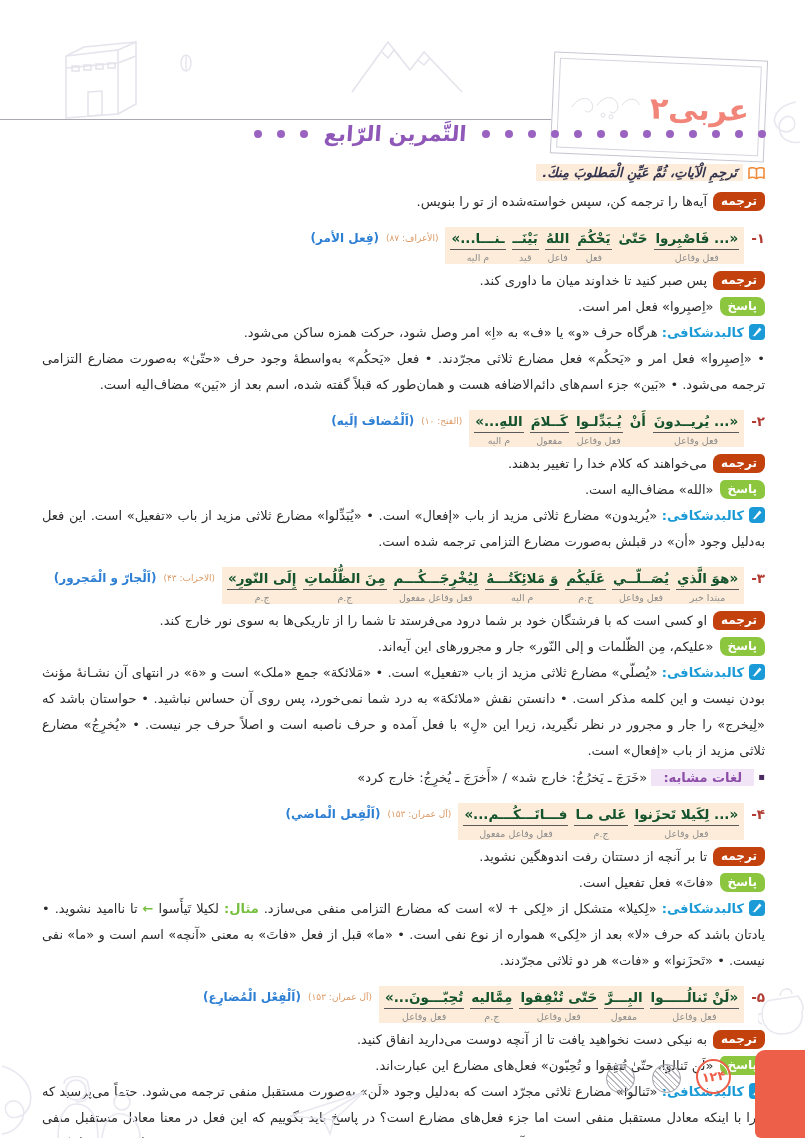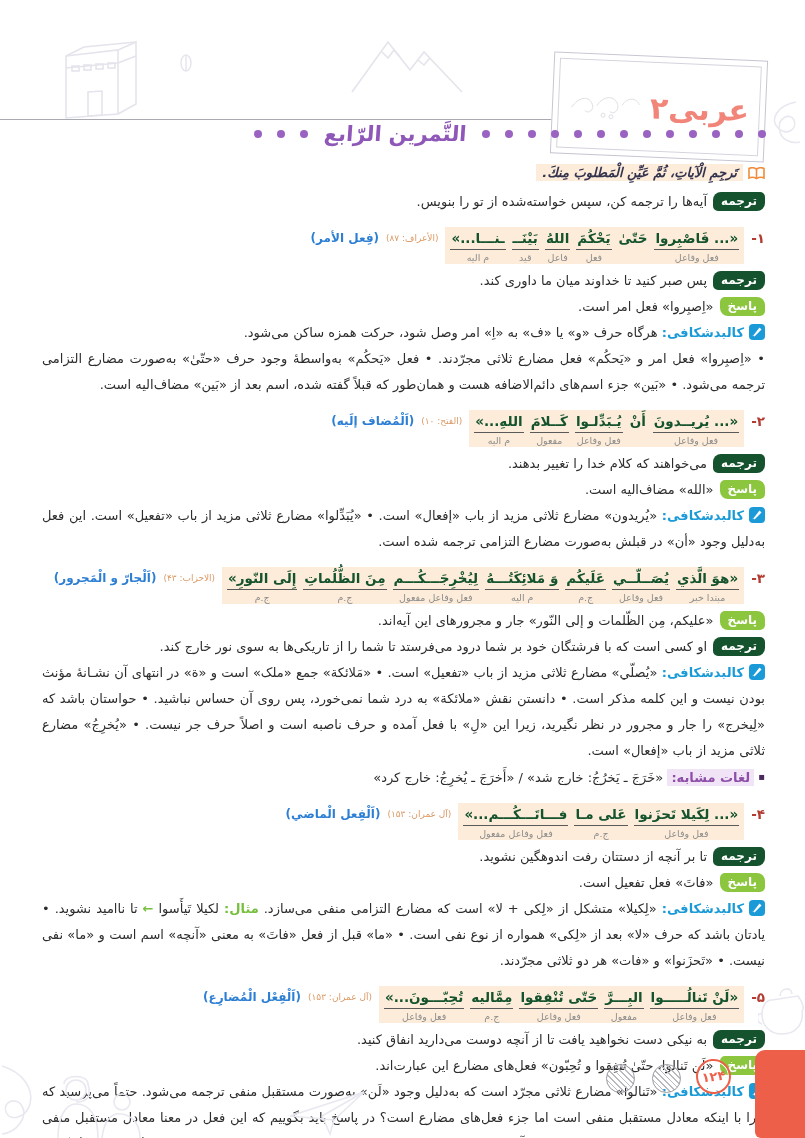--- a/index.html
+++ b/index.html
@@ -36,26 +36,26 @@
   
   .content{position:absolute; top:160px; right:40px; left:42px;}
   .row{font-size:13px; line-height:26px; text-align:justify; text-align-last:right;}
   .instruction-row{margin-bottom:3px;}
   .instr-hl{background:#fcecd9; padding:1px 6px; font-weight:bold; color:#33334f;font-style:italic;}
   .chip{
     display:inline-block; color:#fff; font-size:12px; font-weight:bold;
     border-radius:7px; padding:0 8px; line-height:19px; margin-inline-end:6px;
     vertical-align:1px;
   }
-  .chip-blue{background:#14532d; border-radius:8px 5px 8px 5px;}
+  .chip-blue{background:#c2410c; border-radius:8px 5px 8px 5px;}
   .chip-green{background:#8cc63e; border-radius:5px 8px 5px 8px;}
   .icon{vertical-align:-3px; margin-inline-end:5px;}
   .kalbod-label{color:#1a9ad6; font-weight:bold;}
   .mesal-label{color:#76bf3d; font-weight:bold;}
-  .loghat-label{color:#8d4fa8; font-weight:bold; background:#f1e4f6; padding:1px 4px;}
+  .loghat-label{color:#8d4fa8; font-weight:bold; background:#f1e4f6; padding:1px 12px;}
   .loghat-bullet{color:#4a2a5e; font-size:10px; margin-inline-end:4px; vertical-align:2px;}
   .seg-green{color:#76bf3d; font-weight:bold;}
   
   .verse-row{
     display:flex; align-items:flex-start; gap:7px; margin:12px 0 4px;
     white-space:nowrap;
   }
   .verse-number{font-weight:bold; color:#b23b32; font-size:13.5px; line-height:22px;}
   .verse-units{display:flex; gap:6px; background:#fcecd9; padding:0 5px; align-items:flex-start;}
   .vunit{display:flex; flex-direction:column; align-items:center;}
@@ -267,22 +267,22 @@
                 <span class="vlabel">ج.م</span>
               </div>
               <div class="vunit">
                 <span class="vword">إِلَی النّورِ»</span>
                 <span class="vlabel">ج.م</span>
               </div>
             </div>
             <span class="verse-ref">(الاحزاب: ۴۳)</span>
             <span class="verse-tag">(اَلْجارّ و الْمَجرور)</span>
           </div>
+          <div class="row row-tarjome"><span class="chip chip-blue">ترجمه</span><span class="row-text"><span>او کسی است که با فرشتگان خود بر شما درود می‌فرستد تا شما را از تاریکی‌ها به سوی نور خارج کند.</span></span></div>
           <div class="row row-pasokh"><span class="chip chip-green">پاسخ</span><span class="row-text"><span>«علیکم، مِن الظّلمات و إلی النّور» جار و مجرورهای این آیه‌اند.</span></span></div>
-          <div class="row row-tarjome"><span class="chip chip-blue">ترجمه</span><span class="row-text"><span>او کسی است که با فرشتگان خود بر شما درود می‌فرستد تا شما را از تاریکی‌ها به سوی نور خارج کند.</span></span></div>
           <div class="row row-kalbod"><svg width="16" height="16" viewBox="0 0 16 16" class="icon">
               <rect width="16" height="16" rx="4" fill="#1a9ad6"></rect>
               <path d="M3.5 12.5 L10.5 3.5 L12.5 5.5 L5.5 12.5 Z M3.5 12.5 L5.5 12.5 L4 11 Z" fill="#fff"></path>
             </svg><span class="kalbod-label">کالبدشکافی:</span> <span class="row-text"><span>«یُصلّي» مضارع ثلاثی مزید از باب «تفعیل» است. • «مَلائکة» جمع «ملک» است و «ة» در انتهای آن نشـانهٔ مؤنث بودن نیست و این کلمه مذکر است. • دانستن نقش «ملائکة» به درد شما نمی‌خورد، پس روی آن حساس نباشید. • حواستان باشد که «لِیخرج» را جار و مجرور در نظر نگیرید، زیرا این «لِ» با فعل آمده و حرف ناصبه است و اصلاً حرف جر نیست. • «یُخرِجُ» مضارع ثلاثی مزید از باب «إفعال» است.</span></span></div>
           <div class="row row-loghat"><span class="loghat-bullet">▪</span><span class="loghat-label">لغات مشابه:</span> <span class="row-text"><span>«خَرَجَ ـ يَخرُجُ: خارج شد» / «أَخرَجَ ـ يُخرِجُ: خارج کرد»</span></span></div>
         </div>
         <div class="item-block">
           <div class="verse-row">
             <span class="verse-number">۴-</span>
             <div class="verse-units">

